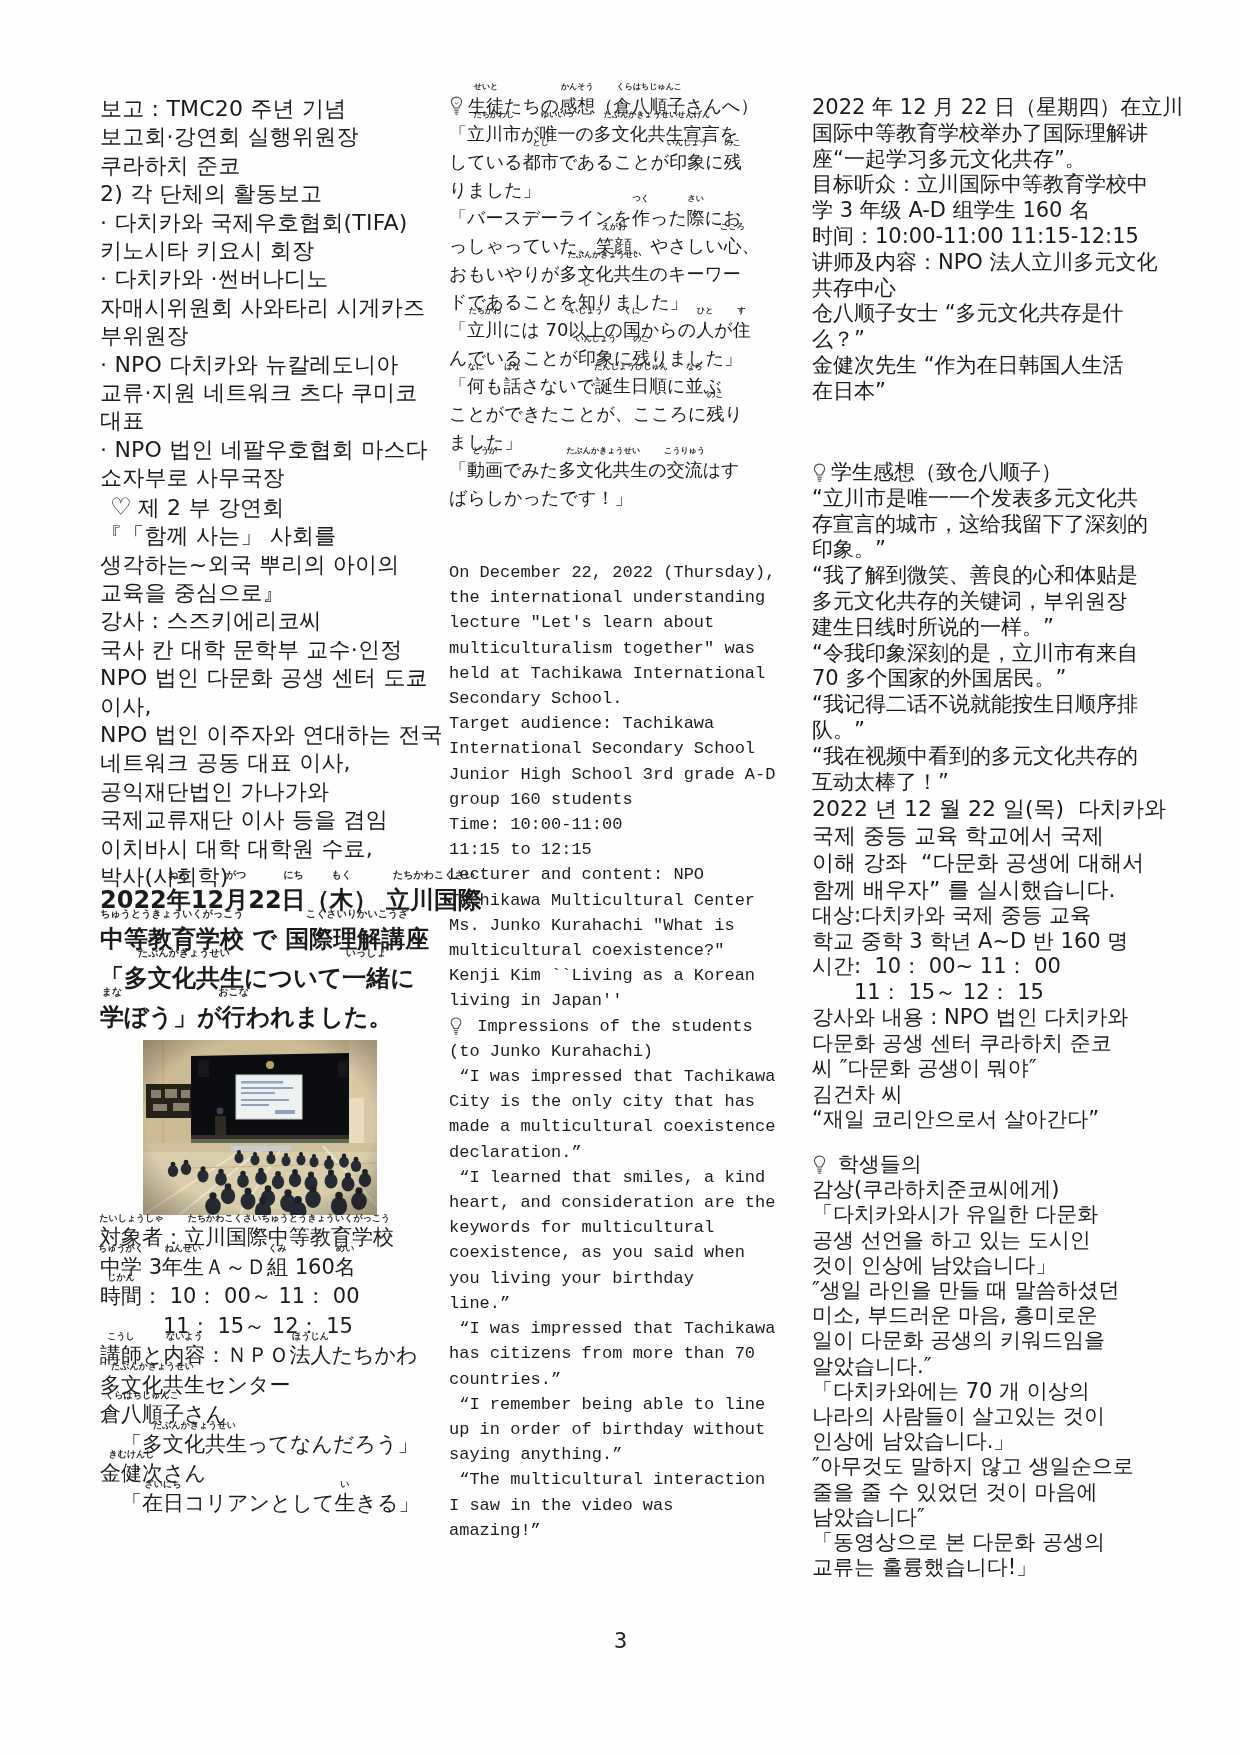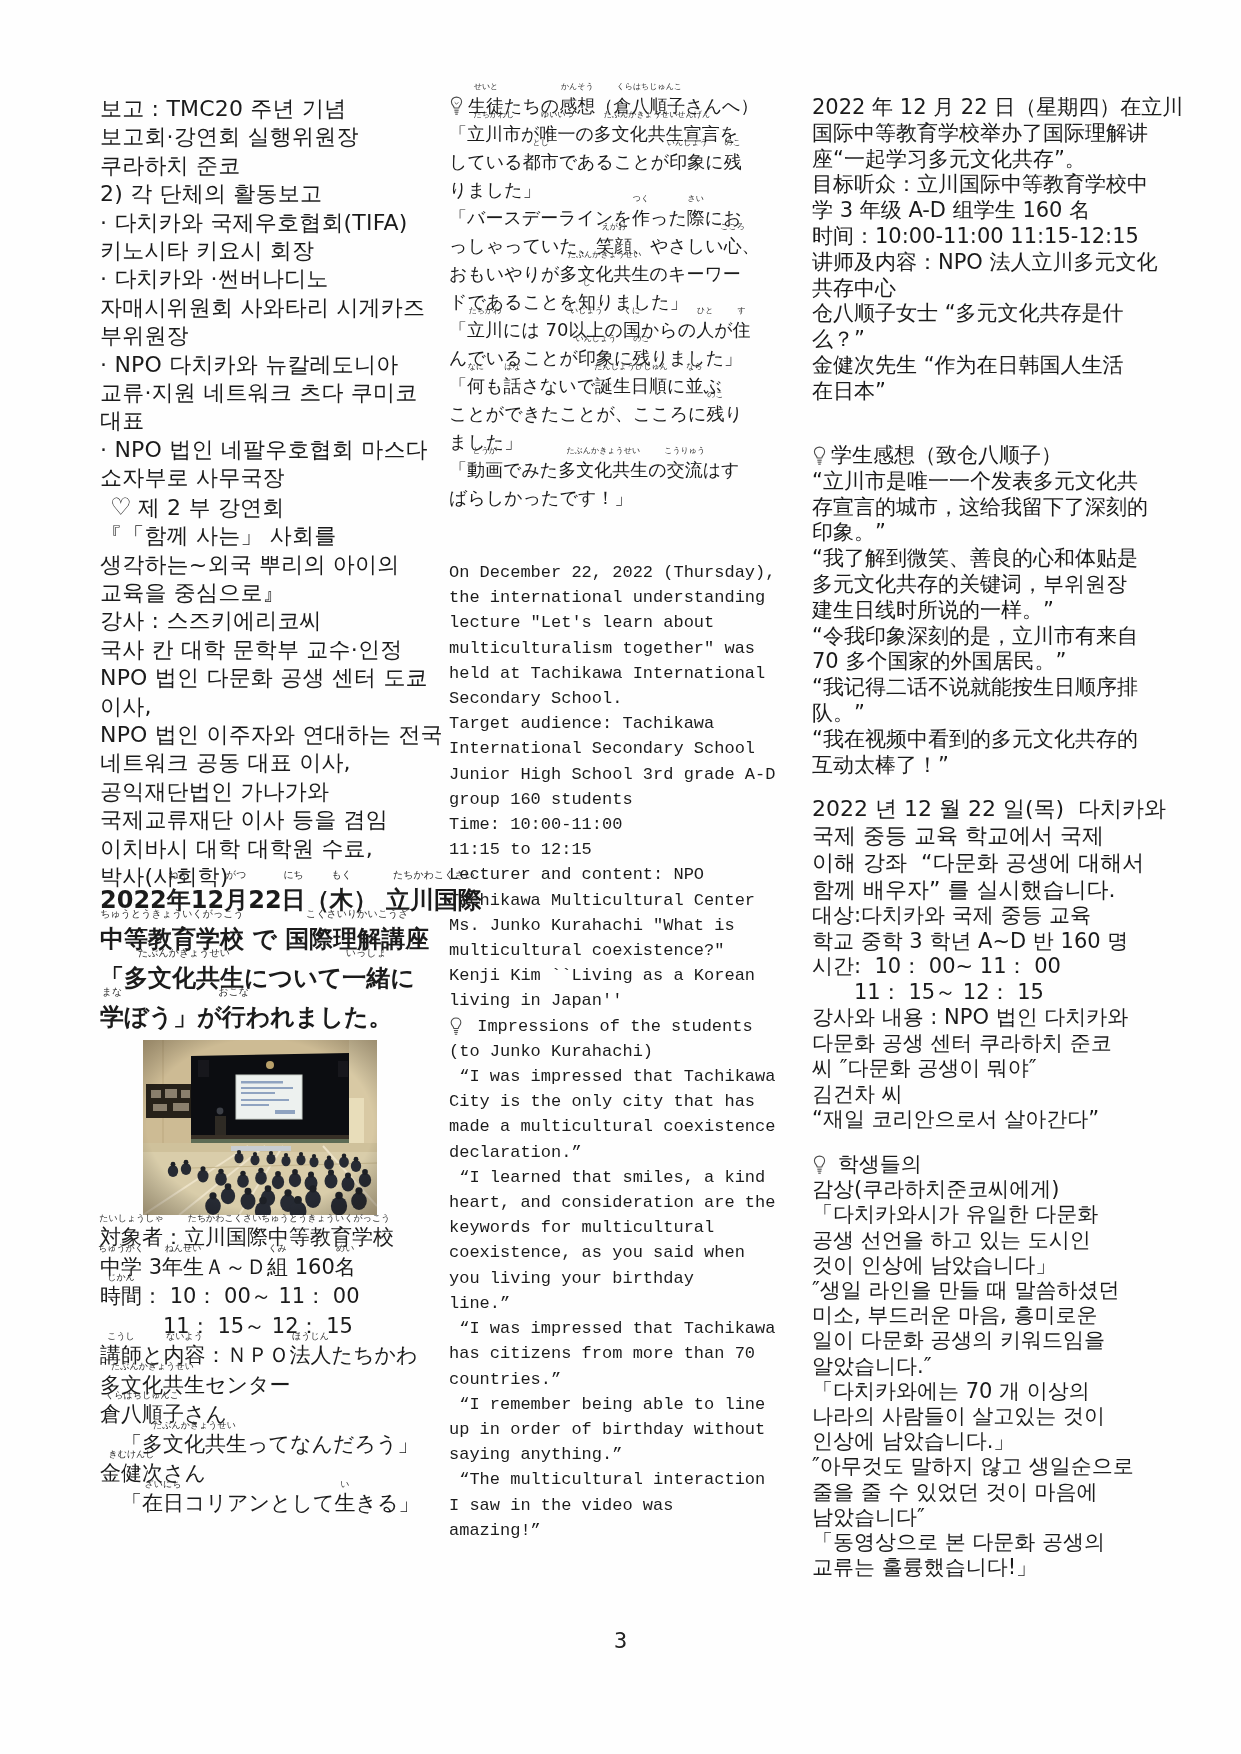--- a/index.html
+++ b/index.html
@@ -8,41 +8,41 @@
         font-family:"DejaVu Sans","Liberation Sans",sans-serif;overflow:hidden}
   .col{position:absolute;top:0}
   #col-left{left:100px;top:95px;width:316px}
   #col-mid{left:449px;top:92px;width:338px}
   #col-right{left:812px;top:95px;width:352px}
   .block{position:absolute;left:0}
   .tline,.jline,.eline{white-space:pre}
   
   ruby{display:inline-block;position:relative;ruby-position:over}
   ruby rt{display:block;position:absolute;left:50%;transform:translateX(-50%);
-          top:-9px;font-size:8px;line-height:8px;white-space:nowrap;color:#2a2a2a;font-weight:normal}
+          top:-9px;font-size:8px;line-height:8px;white-space:nowrap;color:#2a2a2a;font-weight:bold}
   
   #kr-report{top:0;font-size:22px;line-height:28.4px;letter-spacing:.2px}
   .heart-glyph{font-size:24px;padding:0 6px 0 10px;color:#222}
   #jp-heading{top:786px;font-weight:bold;font-size:24px}
   #jp-heading .jline{line-height:39px}
   #jp-heading ruby rt{font-size:10px;top:-10px}
   #photo-wrap{top:945px;left:43px;width:234px;height:175px}
   #jp-details{top:1128px;font-size:21px}
   #jp-details .jline{line-height:29.5px}
   #jp-details ruby rt{font-size:9px;top:-9px}
   
   #jp-impressions{top:0;font-size:18px}
   #jp-impressions .jline{line-height:28px}
   #en-report{top:468px;font-family:Liberation Mono, monospace;font-size:17px}
   .eline{line-height:25.2px}
   
   #cn-report{top:0;font-size:21px}
   #cn-report .tline,#cn-impressions .tline{line-height:25.8px}
   .bold-lines .tline{font-weight:normal}
-  #cn-impressions{top:348px;font-size:21px}
+  #cn-impressions{top:365px;font-size:21px}
   #kr-right{top:700px;font-size:21px}
   #kr-right .tline{line-height:25.5px}
   #kr-right .bold-lines .tline{font-size:22px;line-height:27px}
   #kr-impressions{top:1057px;font-size:21px}
   #kr-impressions .tline{line-height:25.2px}
   .icon-line{display:flex;align-items:center;gap:4px}
   .bulb{flex:0 0 auto}
   #page-number{position:absolute;left:0;top:1628px;width:100%;text-align:center;
                font-size:22px;color:#222;font-family:"DejaVu Sans Mono",monospace}
 </style>

